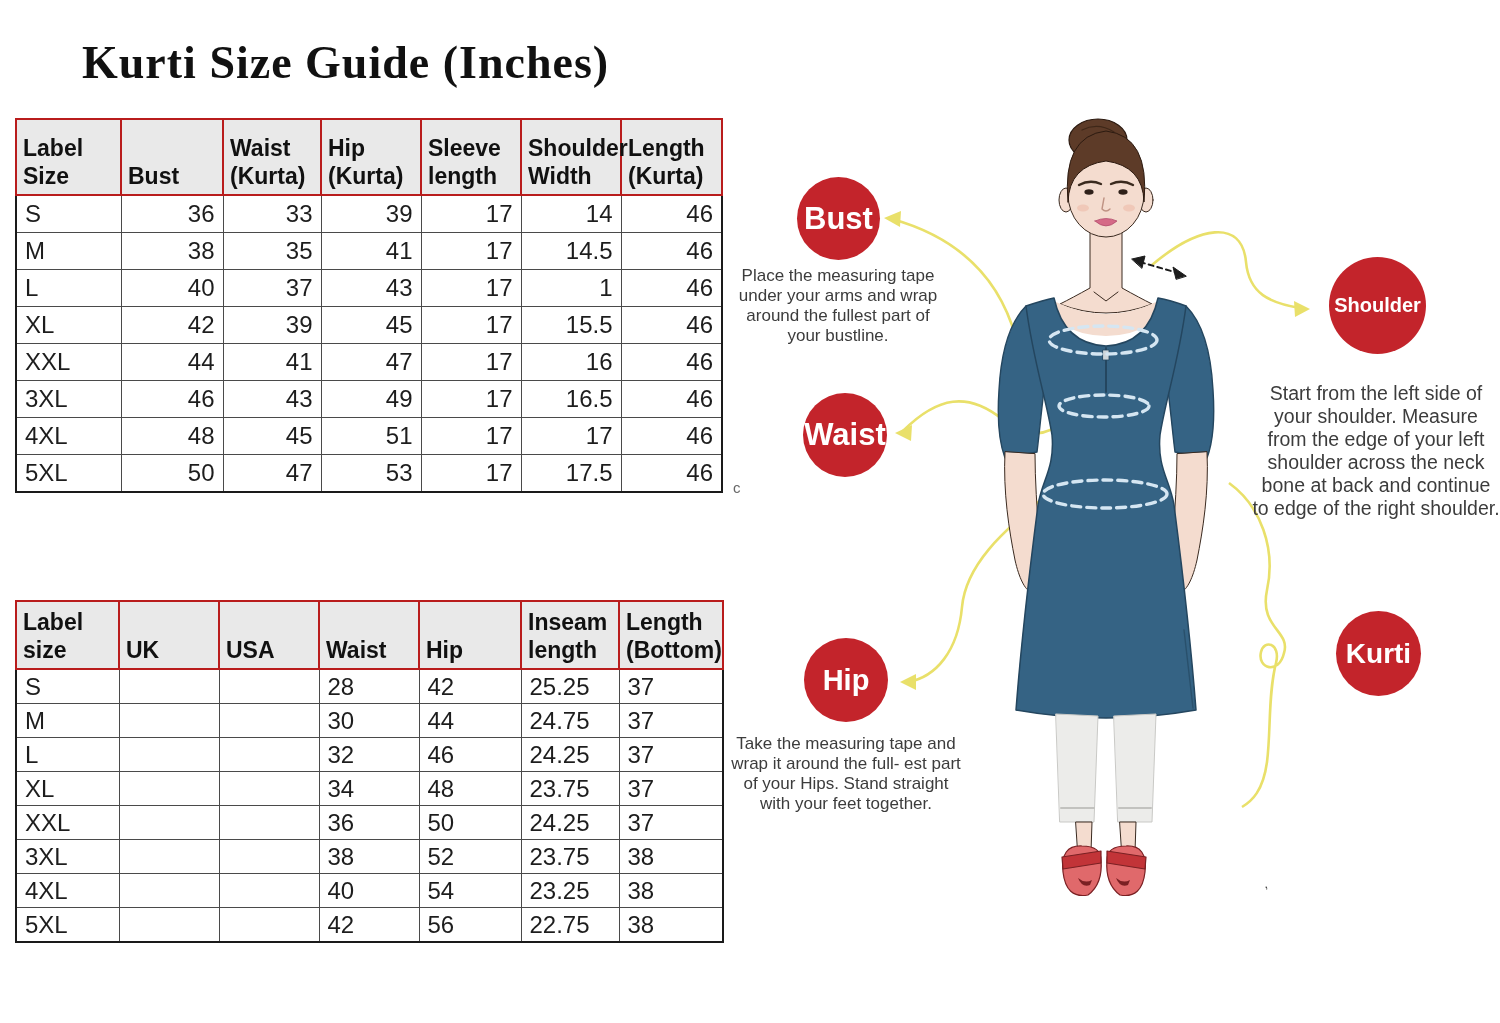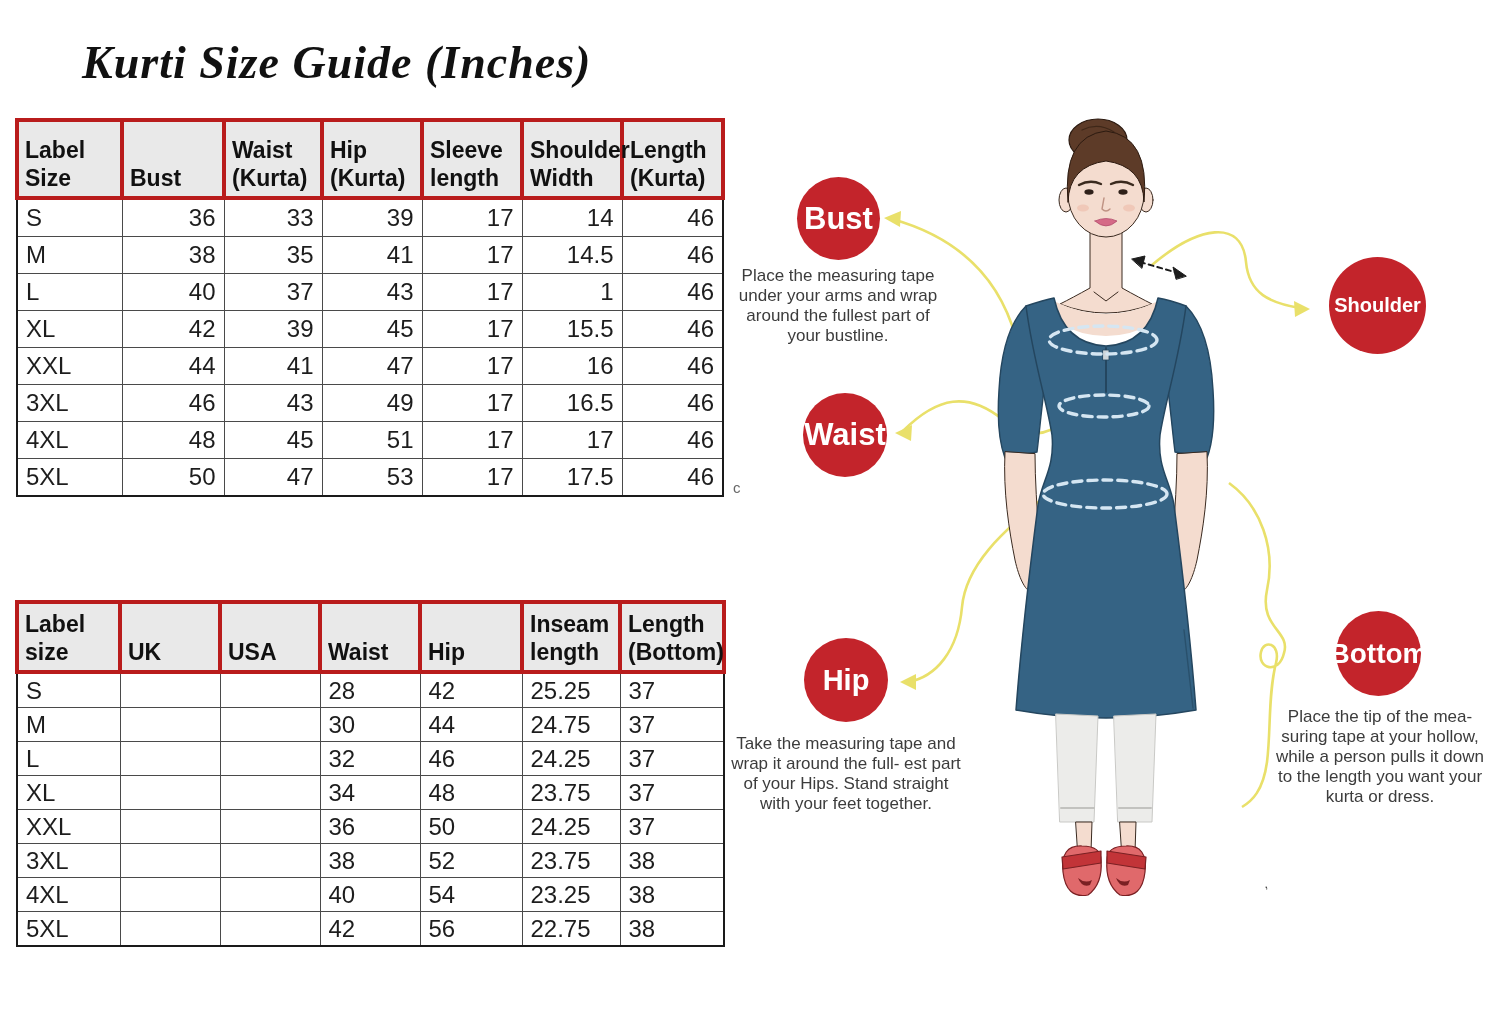--- a/index.html
+++ b/index.html
@@ -1,31 +1,31 @@
 <!DOCTYPE html>
 <html><head>
 <meta charset="utf-8">
 <style>
   html,body{margin:0;padding:0;background:#fff;}
   #canvas{position:relative;width:1500px;height:1023px;background:#fff;overflow:hidden;
           font-family:"Liberation Sans",sans-serif;color:#222;}
   .abs{position:absolute;}
 
   
-  #title1{left:82px;top:36px;font-family:"Liberation Serif",serif;font-style:italic;
+  #title1{left:82px;top:36px;font-family:"Liberation Serif",serif;
           font-weight:700;font-size:46px;letter-spacing:1px;color:#111;white-space:nowrap;}
   #title2{left:124px;top:520px;font-family:"Liberation Serif",serif;font-weight:700;
           font-size:44px;letter-spacing:-1px;color:#111;white-space:nowrap;}
 
   
   table{border-collapse:collapse;table-layout:fixed;background:#fff;}
   #kurti-table{left:15px;top:118px;width:706px;border:2px solid #1a1a1a;}
   #bottom-table{left:15px;top:600px;width:707px;border:2px solid #1a1a1a;}
   th{background:#e9e9e9;font-weight:700;text-align:left;vertical-align:bottom;
-     border:4px solid #b91c1c;padding:3px 6px;font-size:23px;line-height:1.25;color:#111;}
+     border:2px solid #b91c1c;padding:3px 6px;font-size:23px;line-height:1.25;color:#111;}
   td{border:1px solid #4a4a4a;padding:0 8px;font-size:24px;color:#1d1d1d;background:#fff;}
   #kurti-table th{height:68px;}
   #kurti-table td{height:36px;}
   #kurti-table td:not(:first-child){text-align:right;}
   #bottom-table th{height:60px;}
   #bottom-table td{height:33px;text-align:left;}
 
   
   .badge{border-radius:50%;color:#fff;font-weight:700;display:flex;align-items:center;
          justify-content:center;text-align:center;}
@@ -328,21 +328,21 @@
         <path fill="none" stroke="#bf9384" stroke-width="1.4" d="M 1104 198 L 1102 209 Q 1106 213 1110 209"></path>
         <path fill="#d56a87" stroke="#b24e6d" stroke-width="0.8" d="M 1095 221 Q 1106 216 1117 221 Q 1106 231 1095 221 Z"></path>
       </g>
     </g>
   </svg>
 
   <div id="badge-bust" class="abs badge" style="background: rgb(195, 36, 43);">Bust</div>
   <div id="badge-waist" class="abs badge" style="background: rgb(195, 36, 43);">Waist</div>
   <div id="badge-hip" class="abs badge" style="background: rgb(195, 36, 43);">Hip</div>
   <div id="badge-shoulder" class="abs badge" style="background: rgb(195, 36, 43);">Shoulder</div>
-  <div id="badge-length" class="abs badge" style="background: rgb(195, 36, 43);">Bottom</div>
+  <div id="badge-length" class="abs badge" style="background: rgb(195, 36, 43);">Kurti</div>
 
   <div id="desc-bust" class="abs desc">Place the measuring tape under your arms and wrap around the fullest part of your bustline.</div>
   <div id="desc-hip" class="abs desc">Take the measuring tape and wrap it around the full- est part of your Hips. Stand straight with your feet together.</div>
-  <div id="desc-length" class="abs desc">Place the tip of the mea- suring tape at your hollow, while a person pulls it down to the length you want your kurta or dress.</div>
+  <div id="desc-shoulder" class="abs desc">Start from the left side of your shoulder. Measure from the edge of your left shoulder across the neck bone at back and continue to edge of the right shoulder.</div>
 
   <span id="artifact-c" class="abs artifact">c</span>
   <span id="artifact-tick" class="abs artifact">’</span>
 </div>
 
 </body></html>

